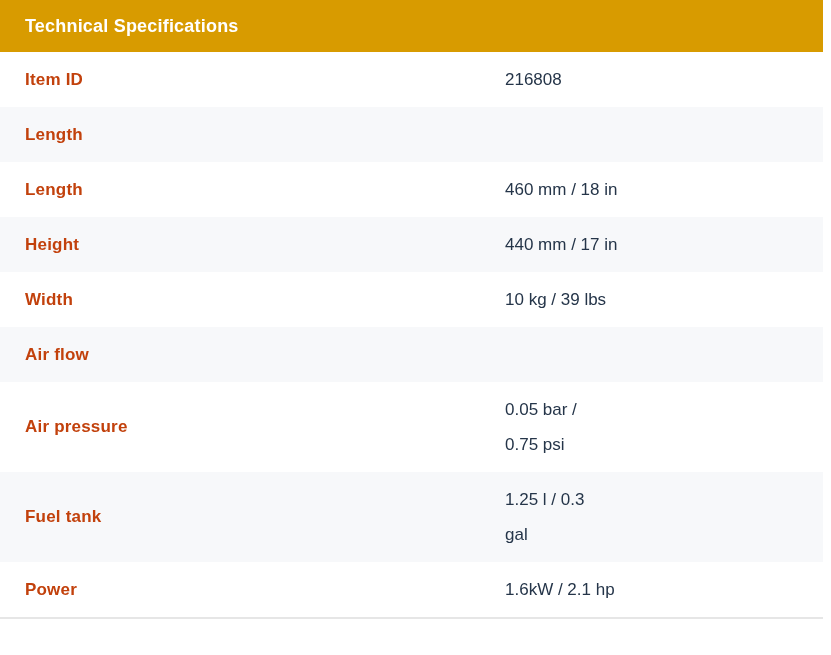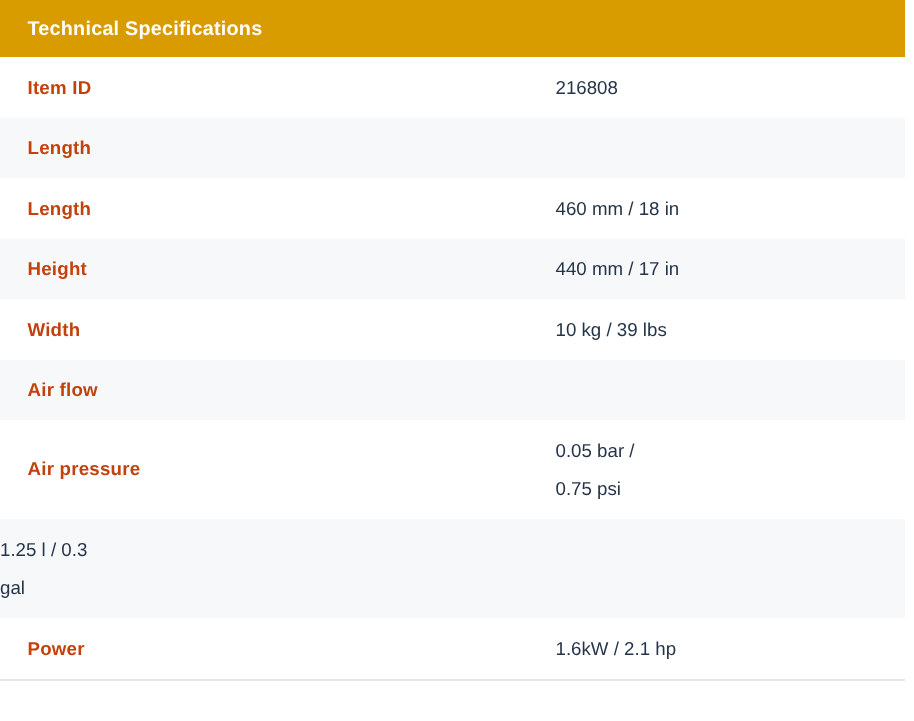--- a/index.html
+++ b/index.html
@@ -103,20 +103,21 @@
 
   <div class="spec-row">
     <div class="spec-label">Air pressure</div>
     <div class="spec-value">
           <div class="value-line">0.05 bar /</div>
           <div class="value-line">0.75 psi</div>
         </div>
   </div>
 
   <div class="spec-row">
+    <div class="spec-label">Fuel tank</div>
     <div class="spec-value">
           <div class="value-line">1.25 l / 0.3</div>
           <div class="value-line">gal</div>
         </div>
   </div>
 
   <div class="spec-row">
     <div class="spec-label">Power</div>
     <div class="spec-value">
           <div class="value-line">1.6kW / 2.1 hp</div>

